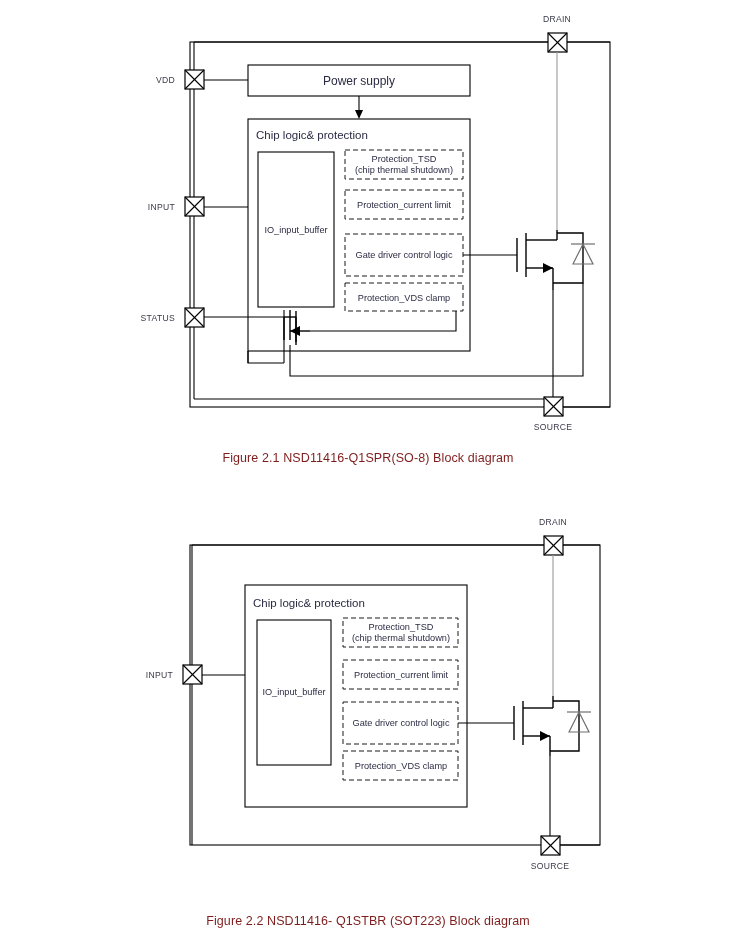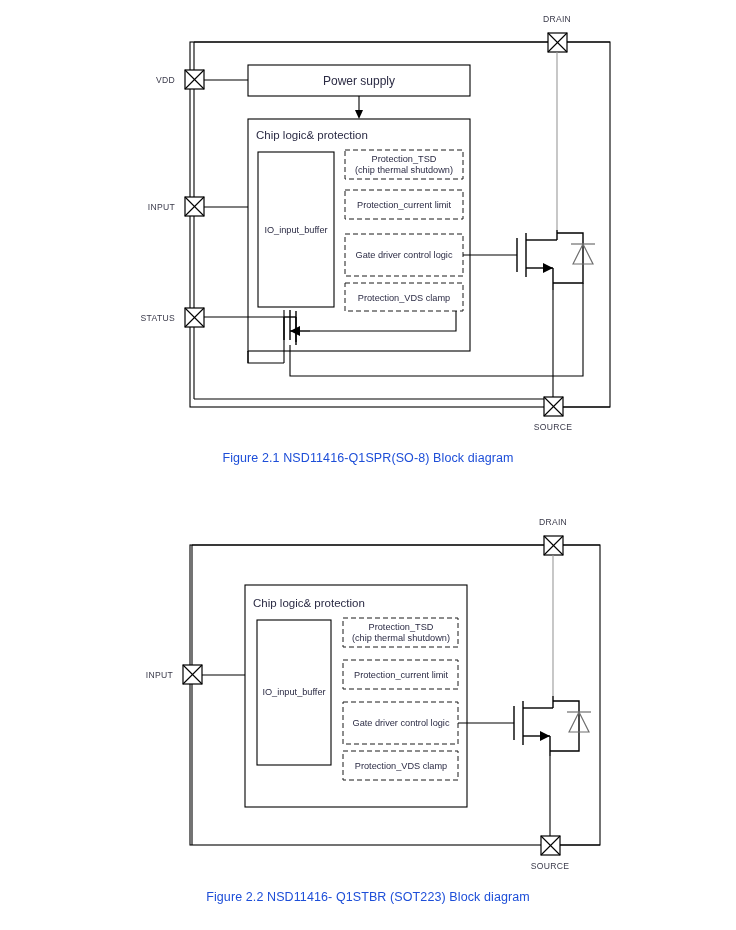--- a/index.html
+++ b/index.html
@@ -8,24 +8,24 @@
     font-family:"Liberation Sans","DejaVu Sans",sans-serif;
     overflow:hidden;position:relative;
   }
   .page{position:relative;width:736px;height:930px;}
   svg{display:block;}
   .fig{position:absolute;left:0;}
   #fig1{top:0;}
   #fig2{top:500px;}
   .caption{
     position:absolute;width:736px;text-align:center;
-    font-size:12.5px;color:#1d4ed8;letter-spacing:0.1px;
+    font-size:12.5px;color:#7f1d1d;letter-spacing:0.1px;
   }
   #cap1{top:451px;}
-  #cap2{top:890px;}
+  #cap2{top:914px;}
   text{font-family:"Liberation Sans","DejaVu Sans",sans-serif;fill:#2b2b3d;}
   .pinlabel{font-size:8.6px;fill:#3a3a4a;letter-spacing:0.3px;}
   .blocktitle{font-size:11.5px;fill:#2b2b44;}
   .blocktxt{font-size:9.2px;fill:#2b2b44;}
   .bigtxt{font-size:12px;fill:#2b2b44;}
   .wire{stroke:#000000;stroke-width:1.1;fill:none;}
   .wire-gray{stroke:#9a9a9a;stroke-width:1.1;fill:none;}
   .boxsolid{stroke:#000000;stroke-width:1.1;fill:#ffffff;}
   .boxdash{stroke:#1a1a1a;stroke-width:1;fill:#ffffff;stroke-dasharray:5,3;}
   .pinbox{stroke:#000000;stroke-width:1.2;fill:#ffffff;}

